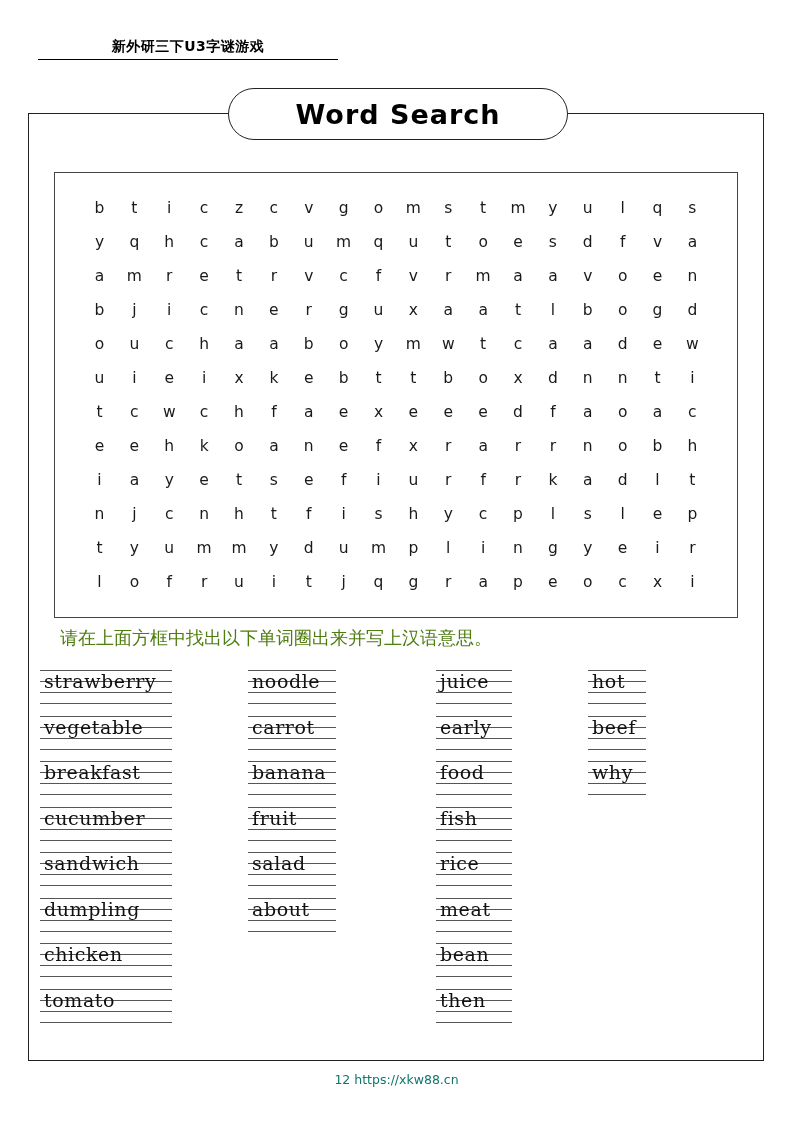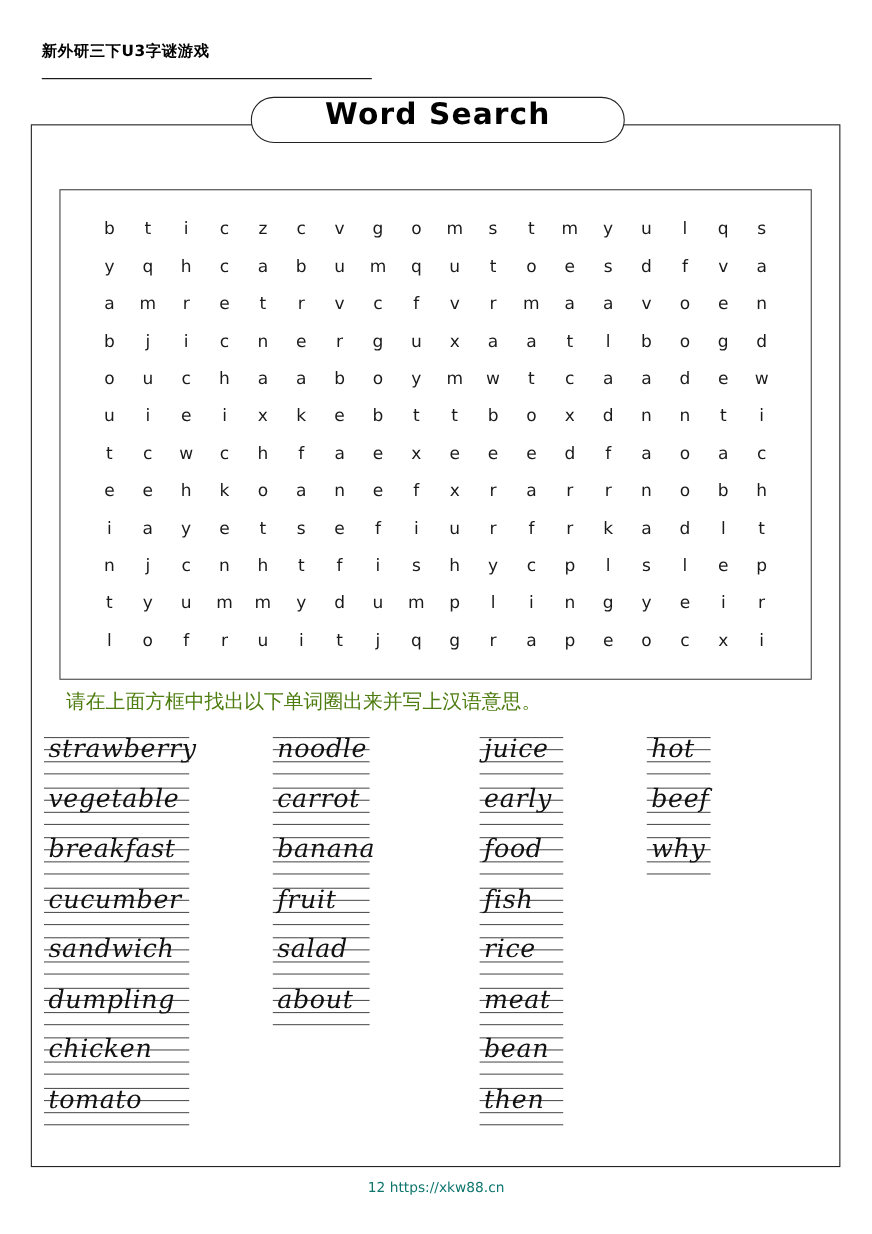--- a/index.html
+++ b/index.html
@@ -16,21 +16,22 @@
     overflow: hidden;
   }
 
   
   .doc-header {
     position: absolute;
     top: 38px;
     left: 38px;
     width: 300px;
     border-bottom: 1.5px solid #000;
-    padding-bottom: 15px;
+    padding-bottom: 3px;
+    text-align: center;
   }
   .doc-header .title {
     font-size: 14px;
     font-weight: bold;
     letter-spacing: 0.5px;
     font-family: "DejaVu Sans", "Liberation Sans", sans-serif;
   }
 
   
   .sheet-frame {
@@ -42,26 +43,26 @@
     border: 1.5px solid #222;
     box-sizing: border-box;
   }
 
   
   .badge {
     position: absolute;
     left: 228px;
     top: 88px;
     width: 340px;
-    height: 42px;
+    height: 52px;
     border: 1.8px solid #222;
     border-radius: 26px;
     background: #fff;
     display: flex;
-    align-items: flex-start;
+    align-items: center;
     justify-content: center;
     box-sizing: border-box;
   }
   .badge span {
     font-size: 27px;
     font-weight: bold;
     letter-spacing: 1px;
     font-family: "DejaVu Sans", "Liberation Sans", sans-serif;
   }
 
@@ -158,22 +159,21 @@
   .lines i:nth-child(1) { top: 0px; }
   .lines i:nth-child(2) { top: 11px; }
   .lines i:nth-child(3) { top: 22px; }
   .lines i:nth-child(4) { top: 33px; }
 
   .word-slot span.word {
     position: absolute;
     left: 4px;
     top: 3px;
     font-family: "DejaVu Serif", "Liberation Serif", serif;
-    font-style: italic;
-    font-size: 23px;
+    font-size: 19px;
     color: #111;
     letter-spacing: 0.6px;
     line-height: 28px;
     white-space: nowrap;
   }
 
   
   .footer {
     position: absolute;
     left: 0;

